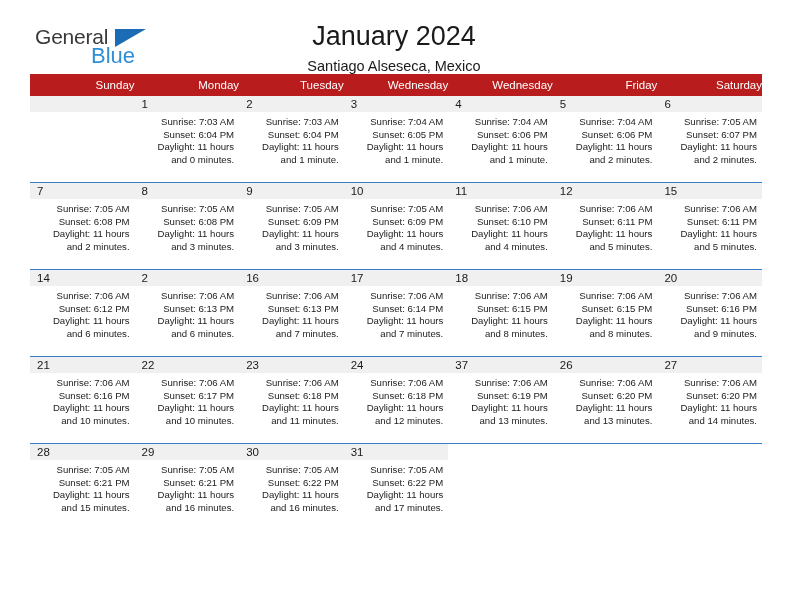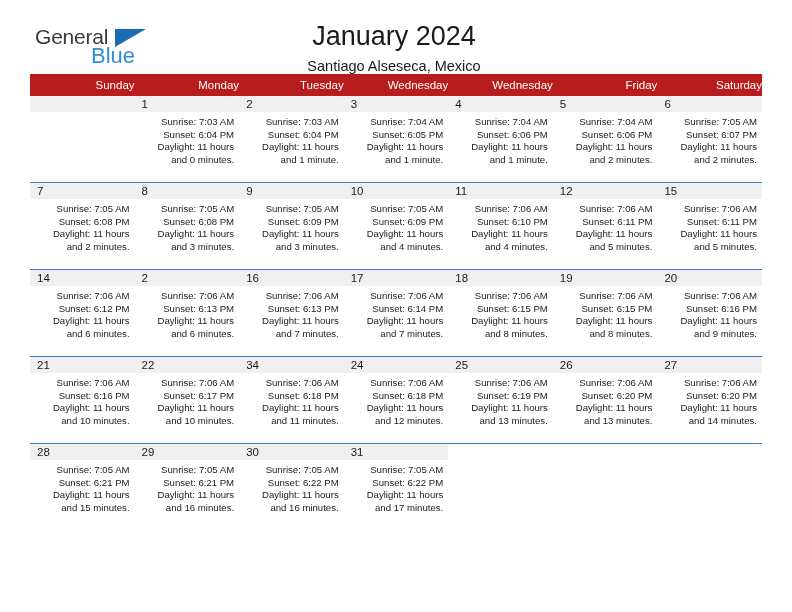--- a/index.html
+++ b/index.html
@@ -421,21 +421,21 @@
               <div class="details">
                 <div>Sunrise: 7:06 AM</div>
                 <div>Sunset: 6:17 PM</div>
                 <div>Daylight: 11 hours</div>
                 <div>and 10 minutes.</div>
               </div>
             </div>
           </td>
           <td>
             <div class="cell">
-              <div class="daynum">34</div>
+              <div class="daynum">23</div>
               <div class="details">
                 <div>Sunrise: 7:06 AM</div>
                 <div>Sunset: 6:18 PM</div>
                 <div>Daylight: 11 hours</div>
                 <div>and 11 minutes.</div>
               </div>
             </div>
           </td>
           <td>
             <div class="cell">
@@ -443,21 +443,21 @@
               <div class="details">
                 <div>Sunrise: 7:06 AM</div>
                 <div>Sunset: 6:18 PM</div>
                 <div>Daylight: 11 hours</div>
                 <div>and 12 minutes.</div>
               </div>
             </div>
           </td>
           <td>
             <div class="cell">
-              <div class="daynum">25</div>
+              <div class="daynum">37</div>
               <div class="details">
                 <div>Sunrise: 7:06 AM</div>
                 <div>Sunset: 6:19 PM</div>
                 <div>Daylight: 11 hours</div>
                 <div>and 13 minutes.</div>
               </div>
             </div>
           </td>
           <td>
             <div class="cell">

